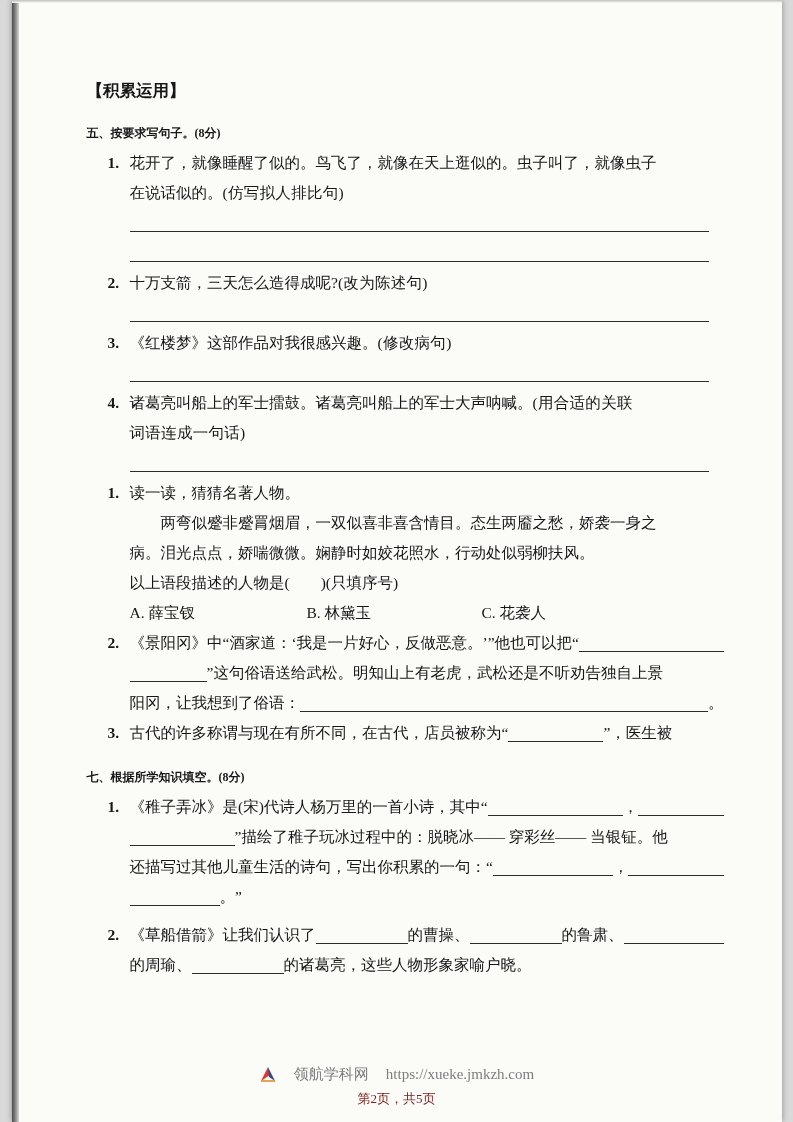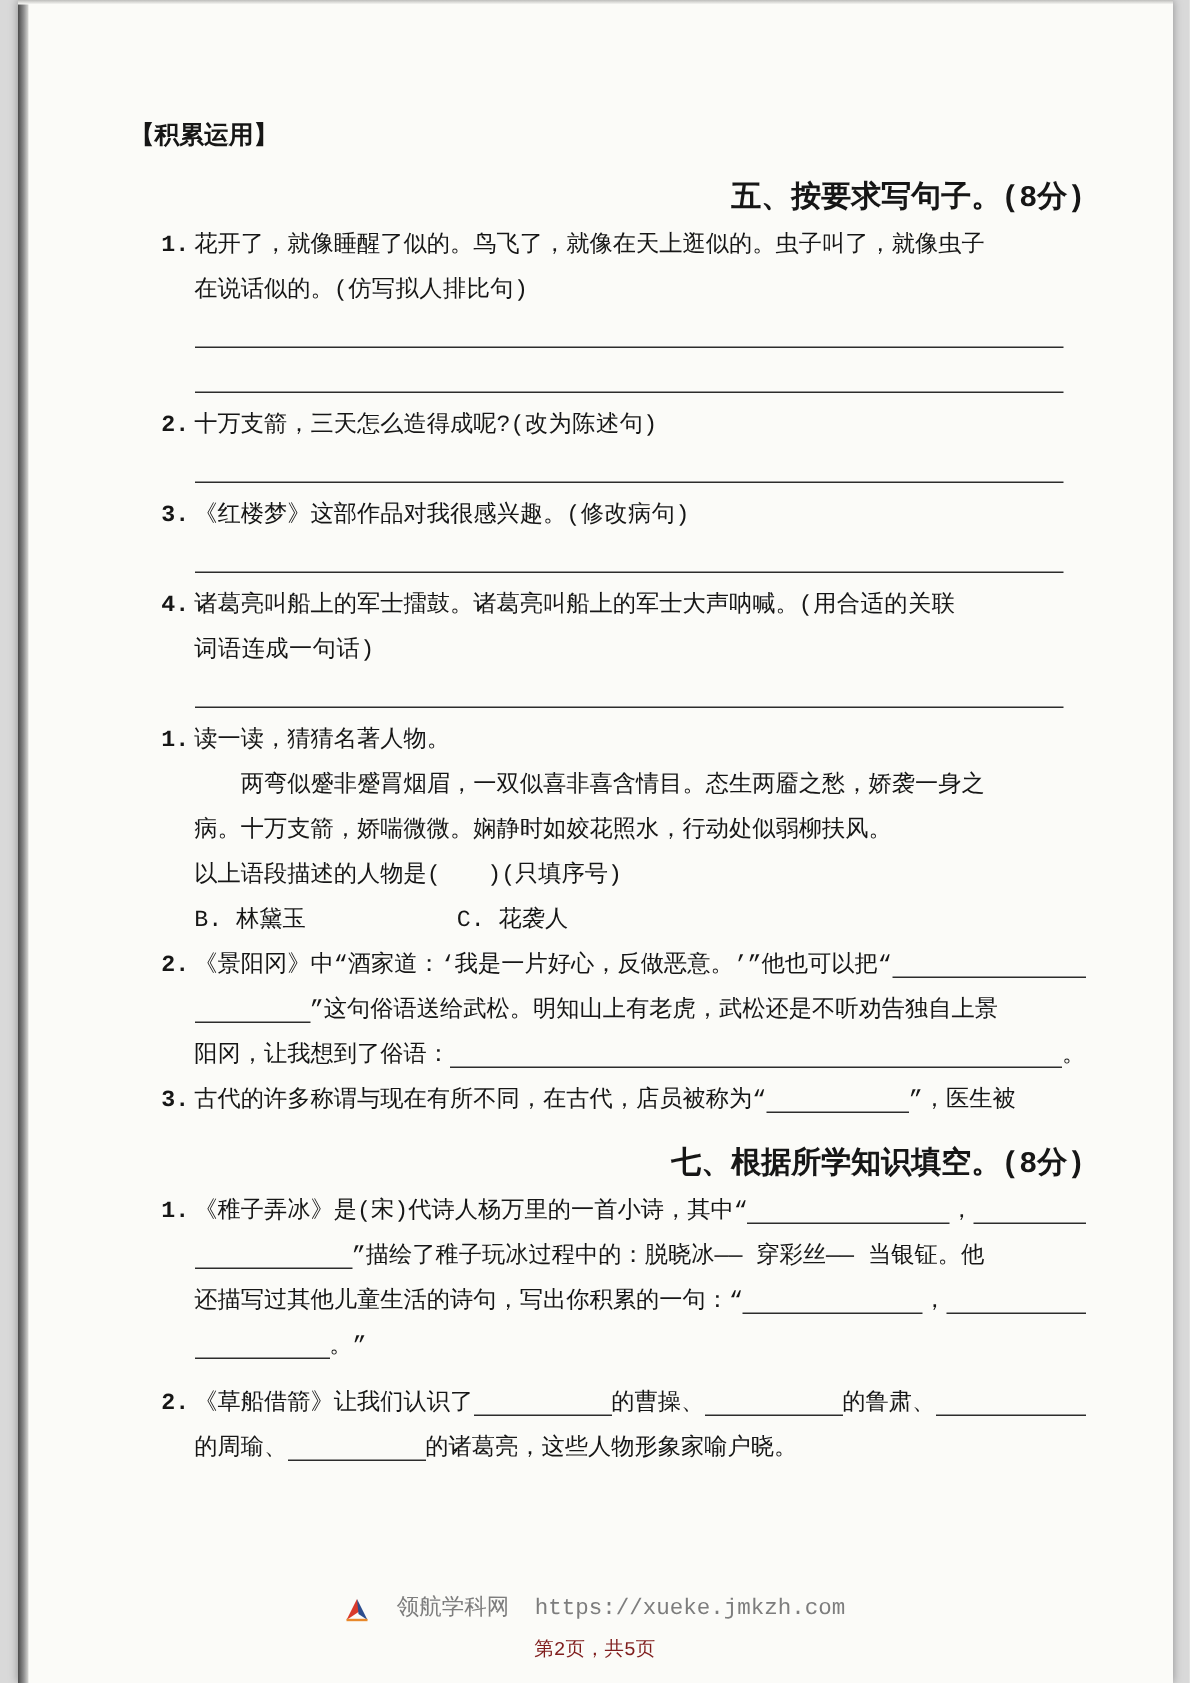--- a/index.html
+++ b/index.html
@@ -1,38 +1,38 @@
 <!DOCTYPE html>
 <html><head>
 <meta charset="utf-8">
 <style>
   html,body { margin:0; padding:0; background:#d9d9d9; }
   .page {
     position:relative;
     width:770px; height:1122px;
     margin:0 auto;
     background:#fbfbf8;
-    font-family:Liberation Mono, monospace;
+    font-family:Liberation Serif, serif;
     color:#161616;
     overflow:hidden;
     box-shadow:0 0 6px rgba(0,0,0,.35);
   }
   .scan-edge {
     position:absolute; left:0; top:0; width:7px; height:100%;
     background:linear-gradient(90deg,#4a4a4a 0%,#8f8f8f 55%,#d9d9d6 100%);
   }
   .scan-top {
     position:absolute; left:0; top:0; width:100%; height:3px;
     background:linear-gradient(180deg,#bdbdbb,#fbfbf8);
   }
   .content { position:absolute; left:75px; top:78px; width:637px; }
 
   .header-label { font-size:16.5px; font-weight:700; height:26px; line-height:26px; }
 
-  .sec-title { margin-top:14px; height:30px; line-height:30px; font-size:20px; font-weight:700;text-align:right; }
+  .sec-title { margin-top:14px; height:30px; line-height:30px; font-size:12px; font-weight:700; }
 
   .line {
     position:relative; display:flex; align-items:flex-start;
     padding-left:43px; height:30px; line-height:30px;
     font-size:15.5px; overflow:hidden;
   }
   .line > span { white-space:pre; flex:0 0 auto; }
   .num { position:absolute; left:21px; top:0; font-weight:700; }
   .p1 { padding-left:74px;align-items:flex-end; }          
   .hint { letter-spacing:.3px; }
@@ -121,26 +121,27 @@
 
       <div>
         <div class="line">
           <span class="num">1.</span>
           <span>读一读，猜猜名著人物。</span>
         </div>
         <div class="line p1">
           <span>两弯似蹙非蹙罥烟眉，一双似喜非喜含情目。态生两靥之愁，娇袭一身之</span>
         </div>
         <div class="line">
-          <span>病。十万支箭，娇喘微微。娴静时如姣花照水，行动处似弱柳扶风。</span>
+          <span>病。泪光点点，娇喘微微。娴静时如姣花照水，行动处似弱柳扶风。</span>
         </div>
         <div class="line">
           <span>以上语段描述的人物是(　　)(只填序号)</span>
         </div>
         <div class="line">
+          <span class="opt" style="width:177px">A. 薛宝钗</span>
           <span class="opt" style="width:175px">B. 林黛玉</span>
           <span class="opt">C. 花袭人</span>
         </div>
       </div>
 
       <div>
         <div class="line">
           <span class="num">2.</span>
           <span>《景阳冈》中“酒家道：‘我是一片好心，反做恶意。’”他也可以把“</span>
           <span class="blank fill"></span>

